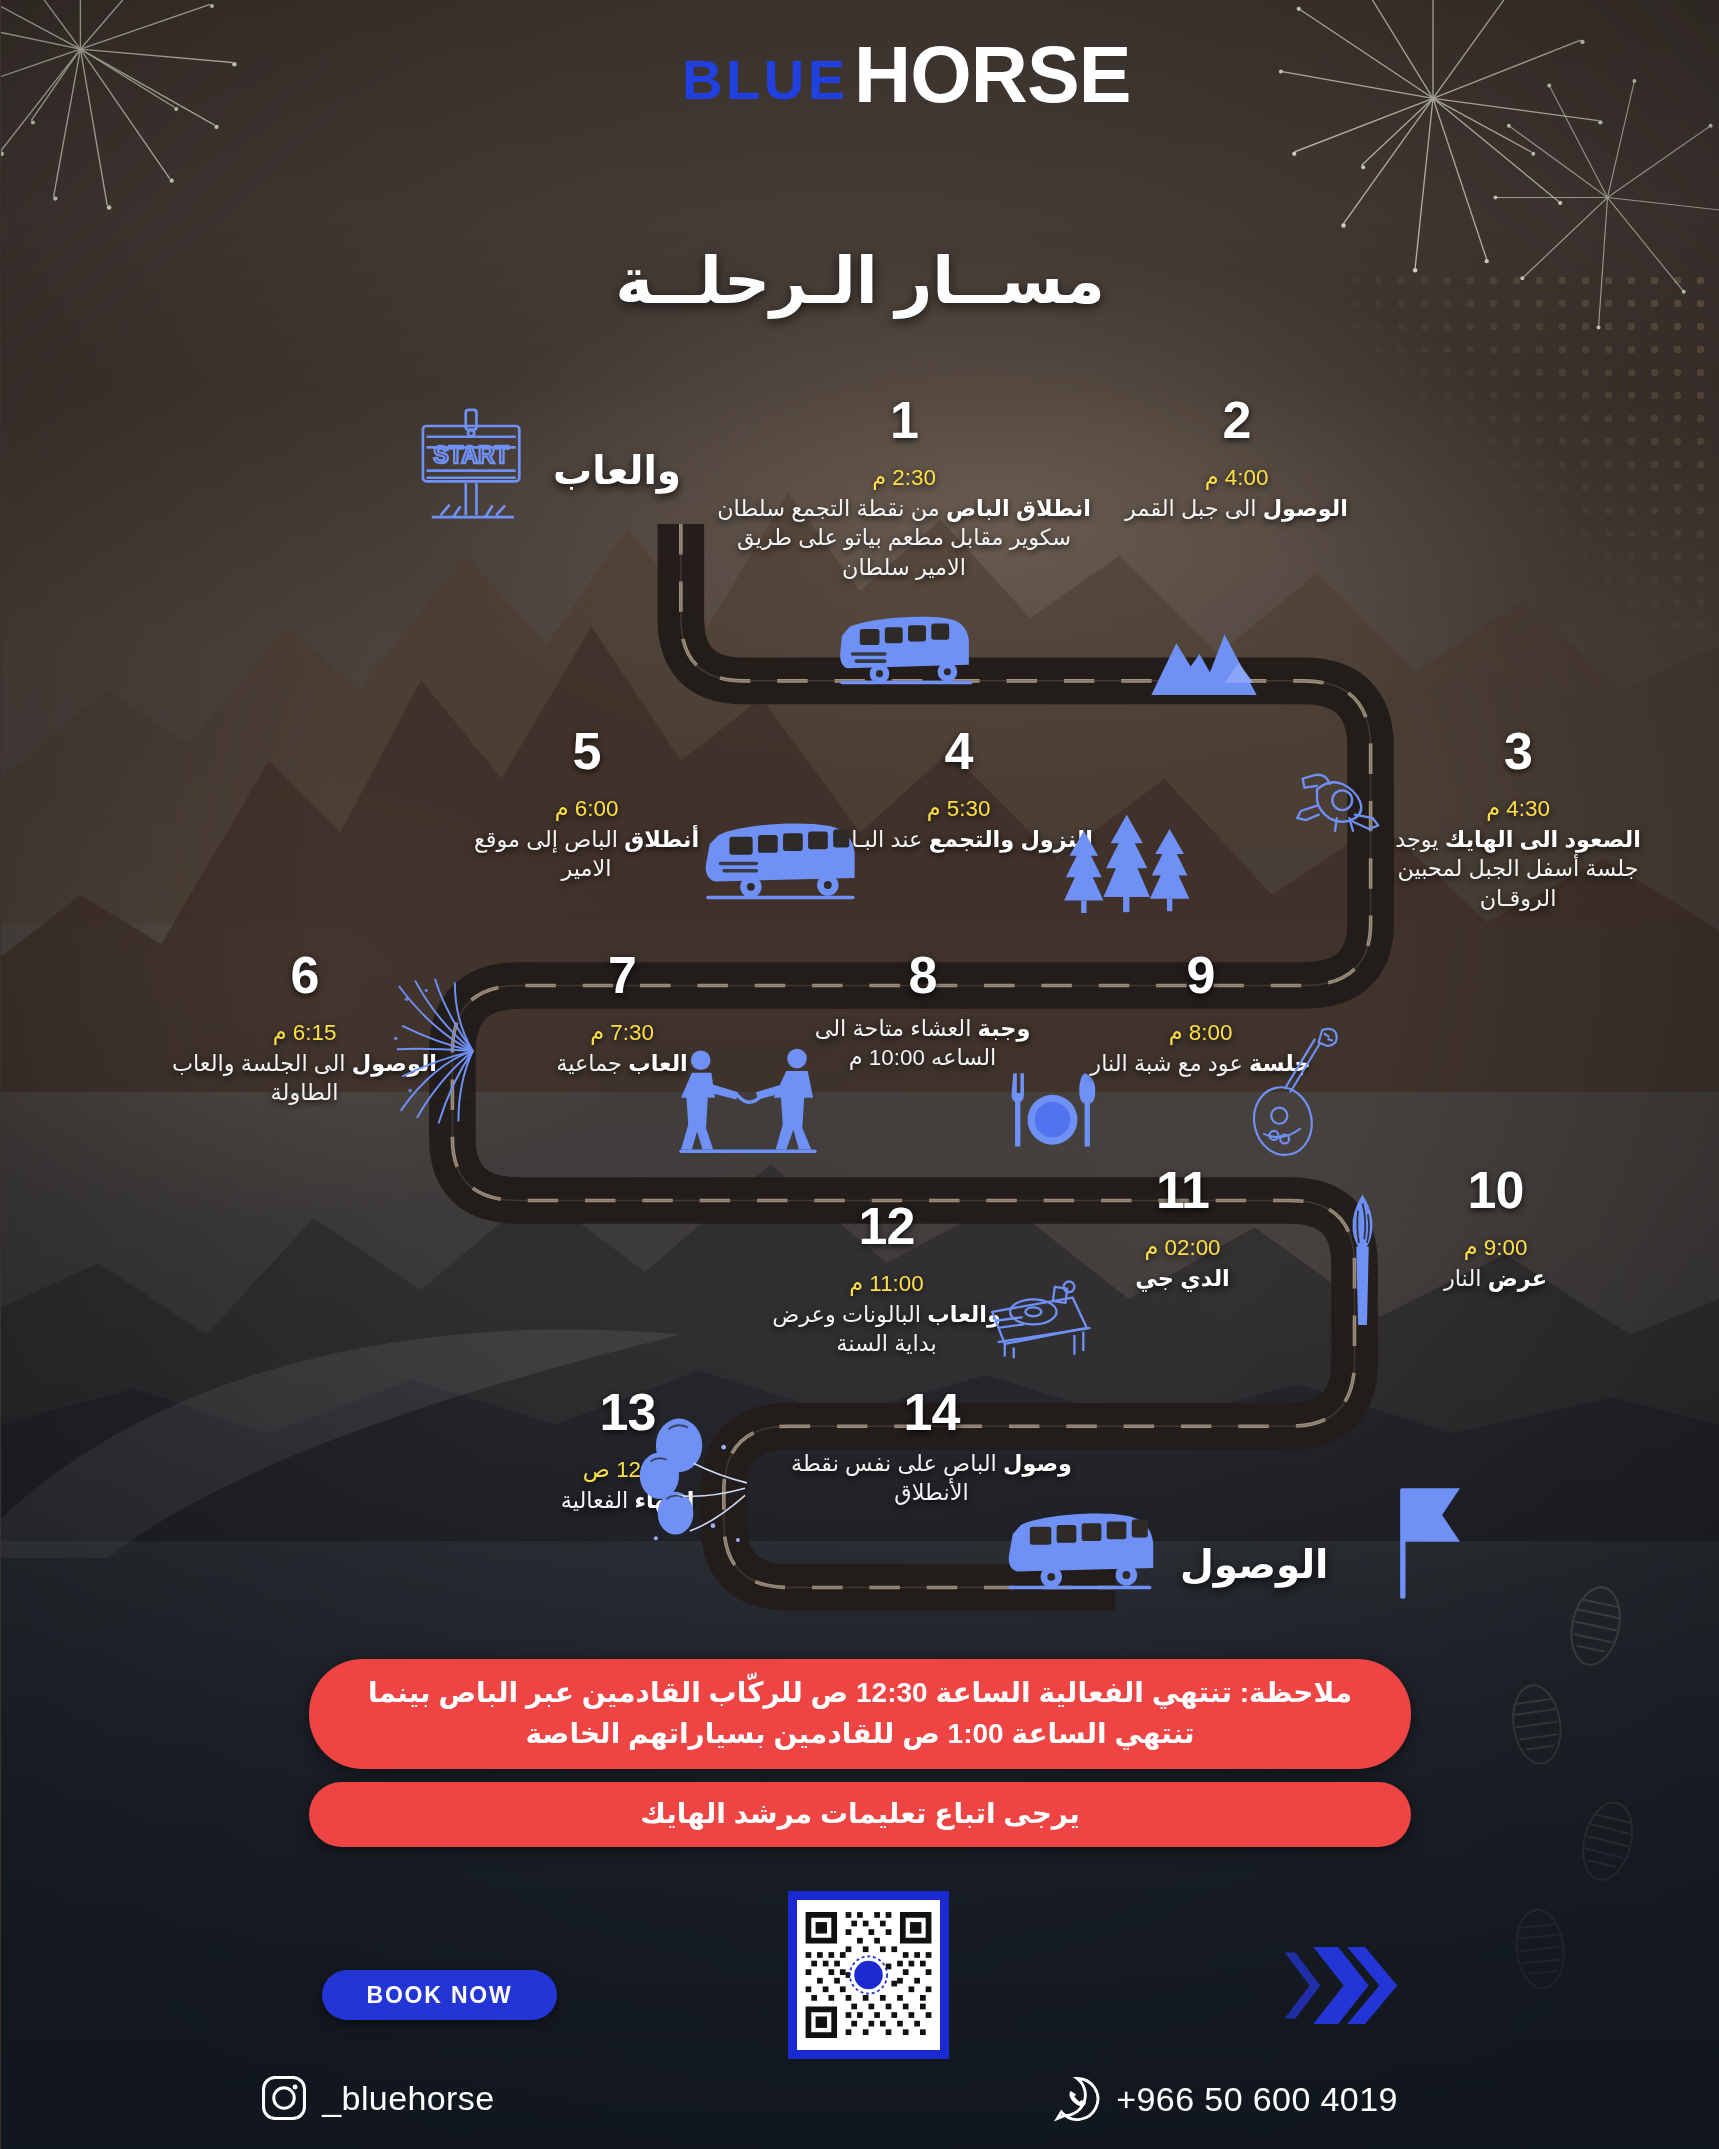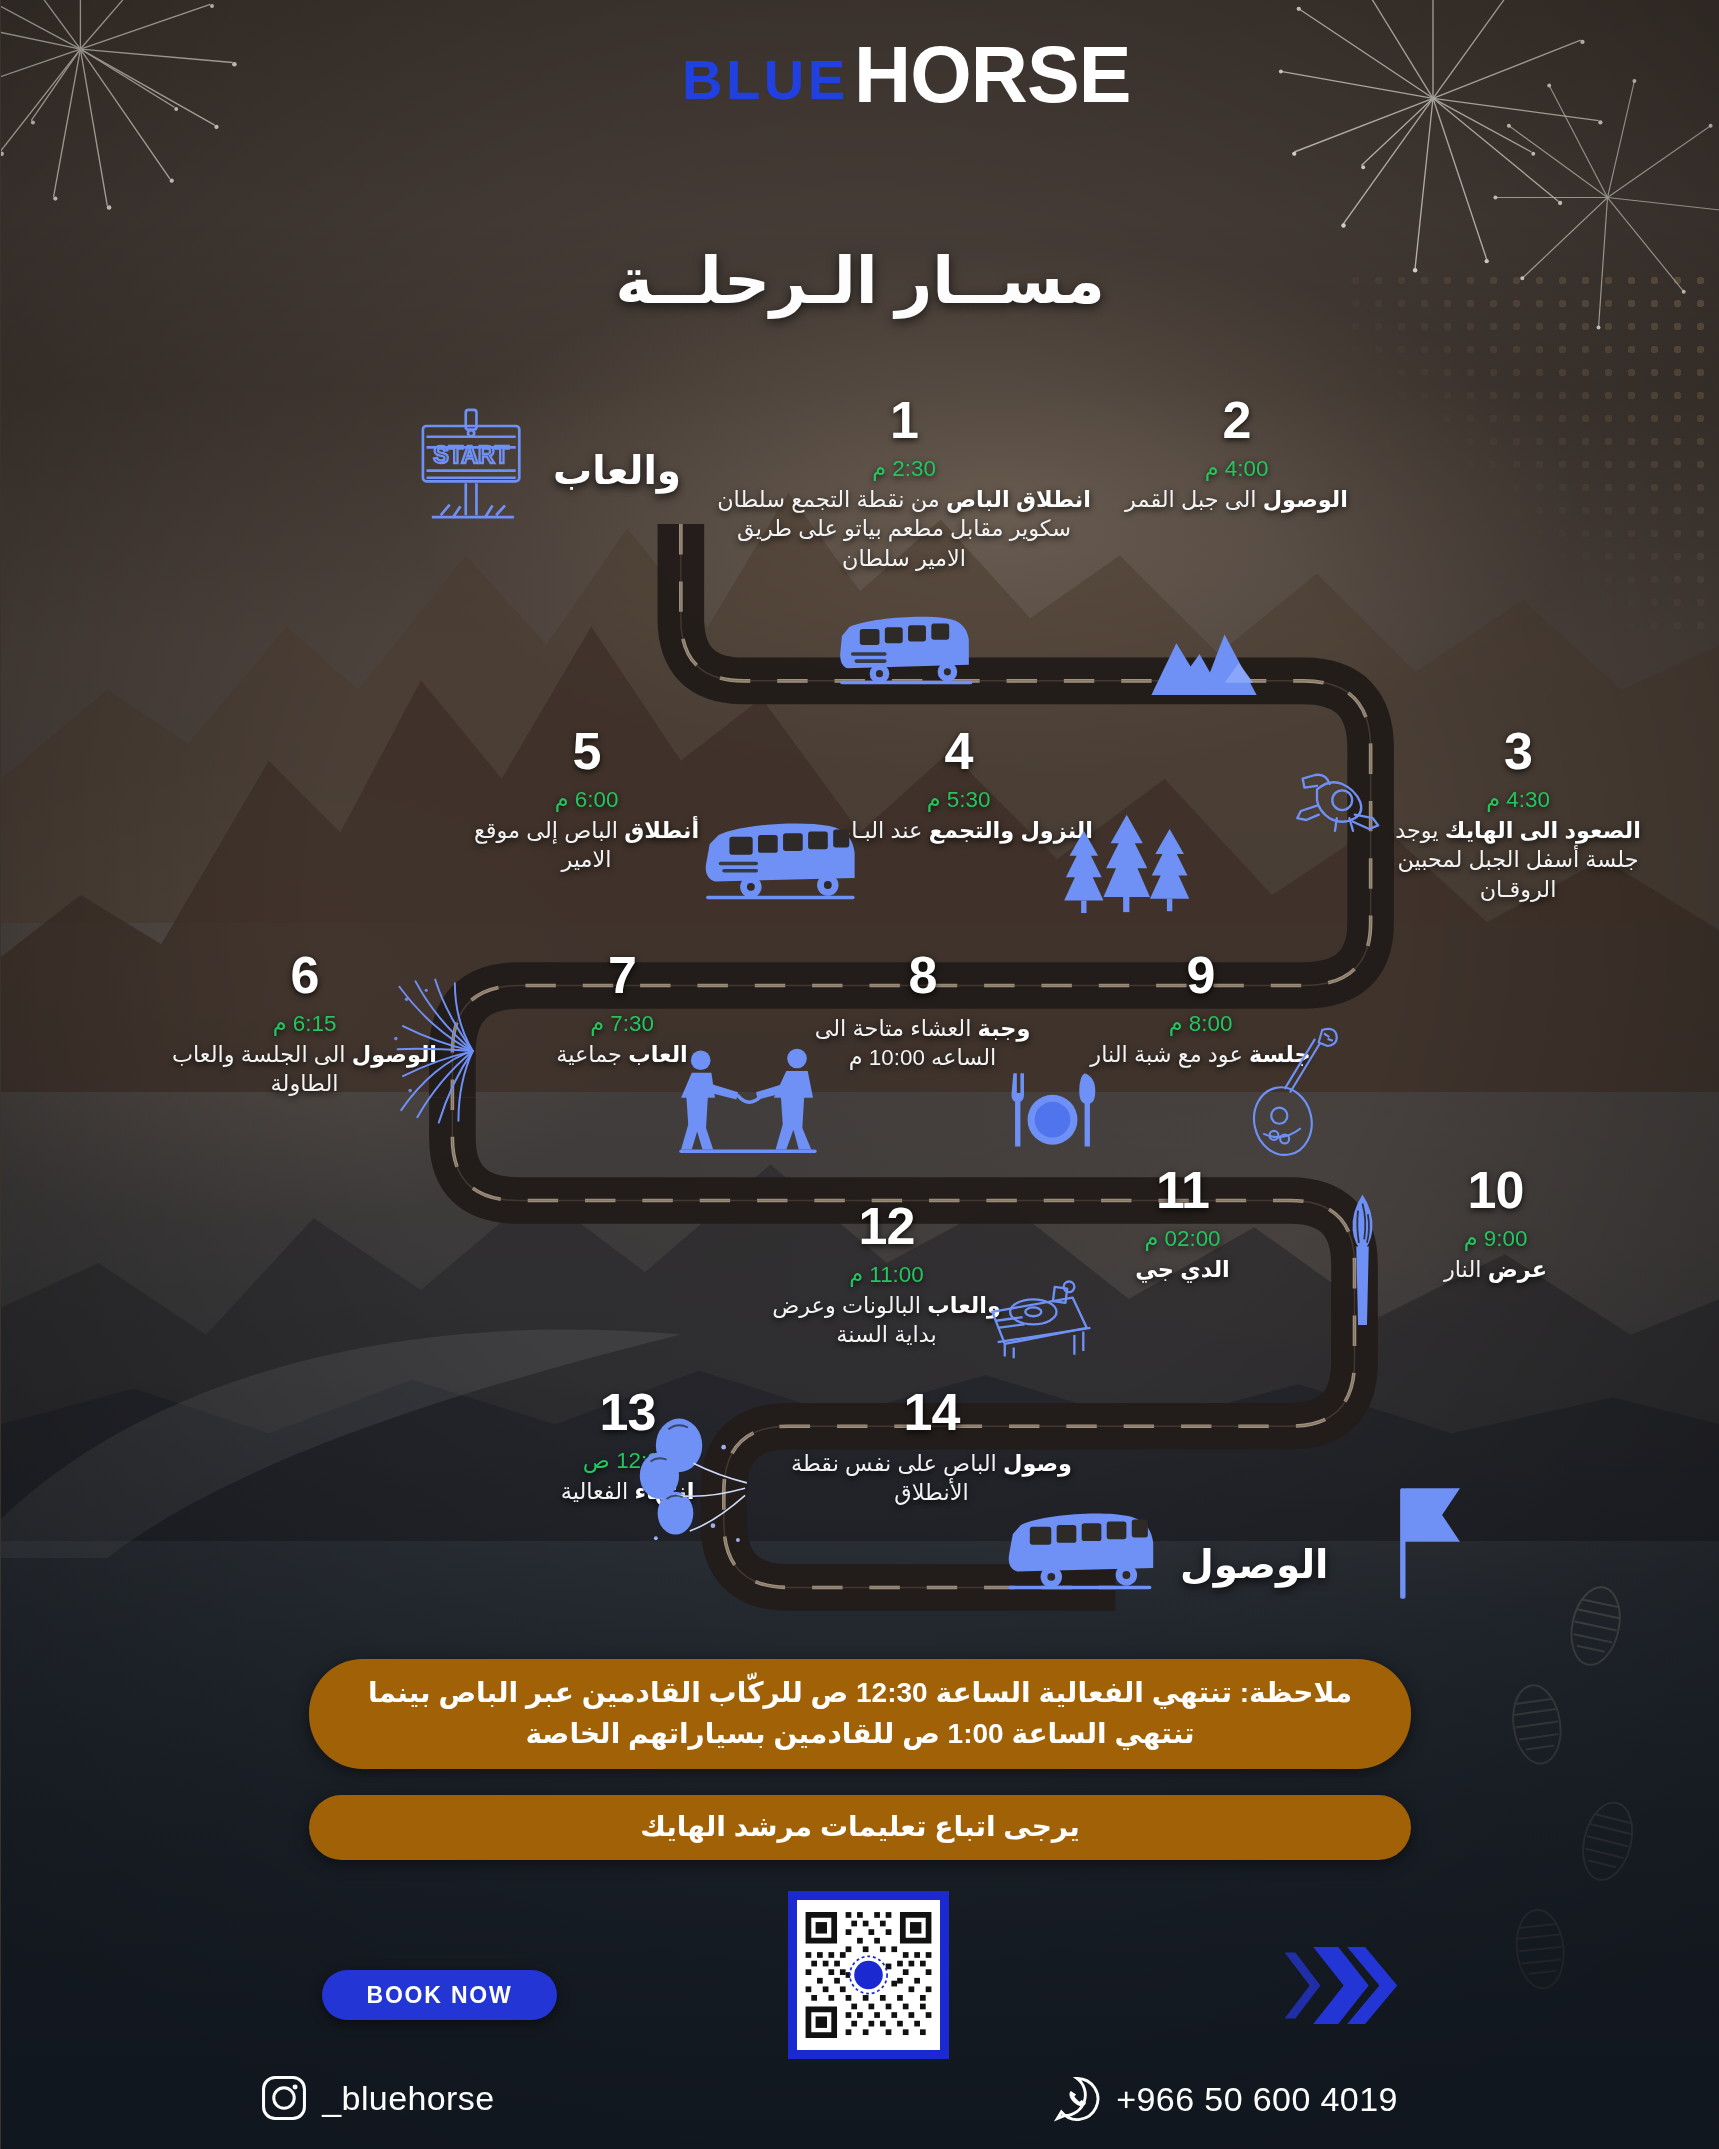--- a/index.html
+++ b/index.html
@@ -100,40 +100,40 @@
     position:absolute;
     text-align:center;
     direction:rtl;
     text-shadow:0 1.8px 6.3px rgba(0,0,0,.8);
   }
   .step .num {
     font-size:52px; font-weight:bold; color:#ffffff; line-height:1.0;
     letter-spacing:-0.9px;
   }
   .step .time {
-    font-size:22.4px; color:#22c55e; font-weight:400; margin-top:9px; line-height:1.25;
+    font-size:22.4px; color:#fde047; font-weight:400; margin-top:18px; line-height:1.25;
   }
   .step .desc {
     font-size:22.4px; color:#f2f2f2; line-height:1.32; margin-top:1.8px;
   }
   .step .desc b { font-weight:bold; color:#ffffff; }
 
   
   .endlabel {
     position:absolute; font-size:39px; font-weight:bold; color:#ffffff;
     text-shadow:0 2.7px 9px rgba(0,0,0,.8);
   }
 
   
   .icon { position:absolute; }
 
   
   .notes { position:absolute; left:0; width:100%; top:1659px; }
   .note {
-    margin:0 auto 26px; background:#a16207; color:#fff;
+    margin:0 auto 13px; background:#ef4444; color:#fff;
     border-radius:54px;
     text-align:center;
     padding:14.3px 36px;
     font-weight:bold;
     line-height:1.45;
     box-shadow:0 3.6px 16px rgba(0,0,0,.45);
   }
   .note.big { width:1102px; font-size:28px; }
   .note.small { width:1102px; font-size:28px; padding:12.5px 36px; }
 

